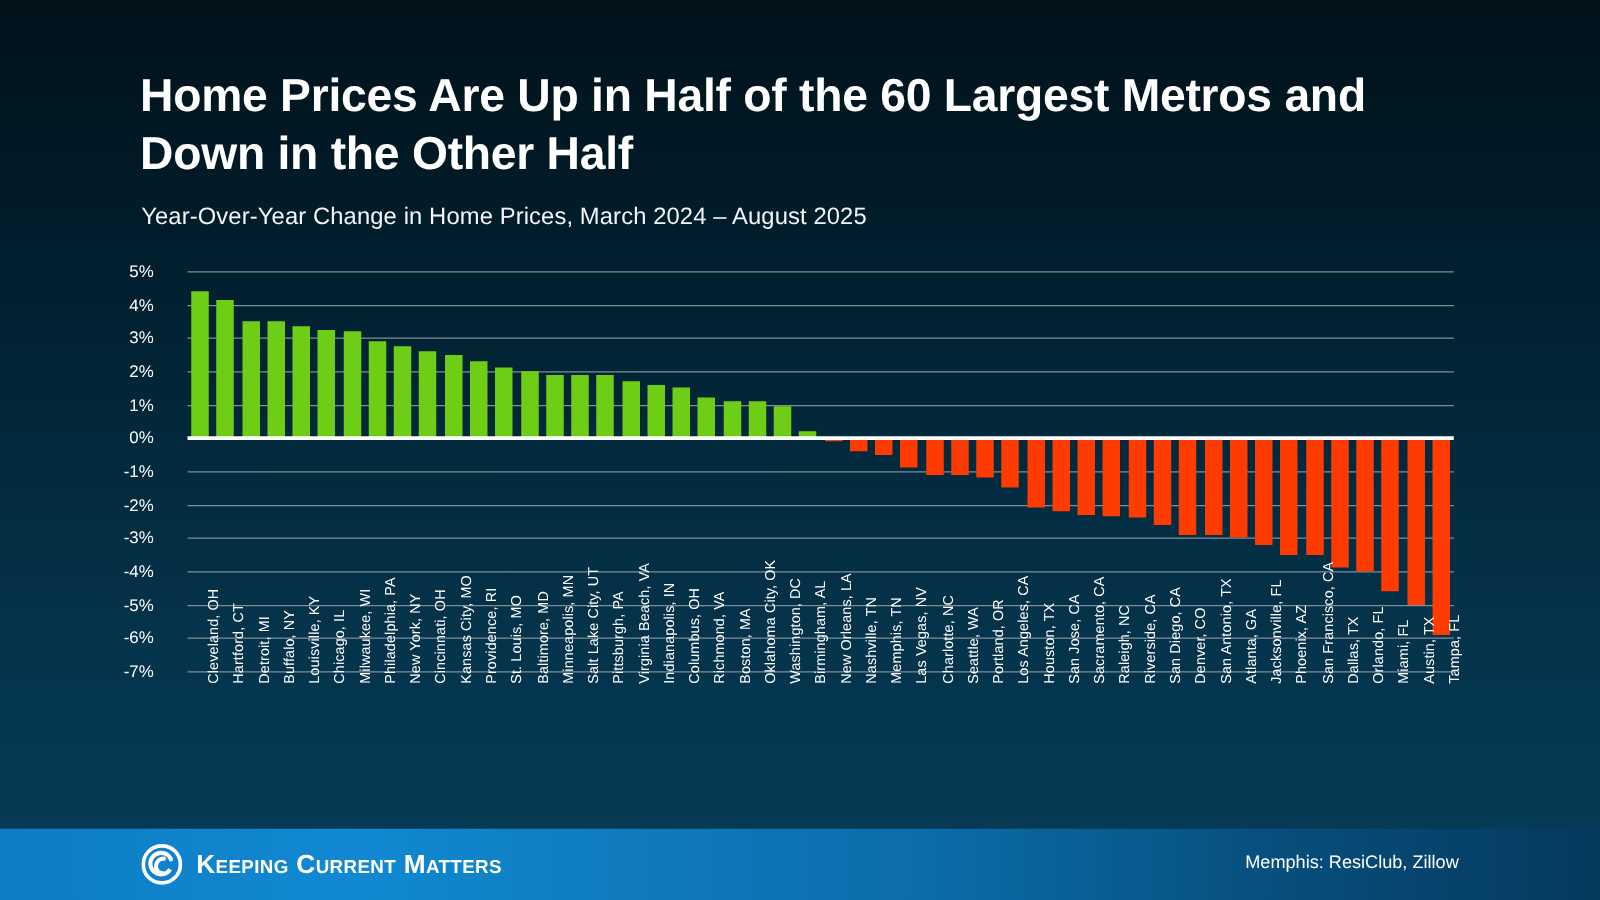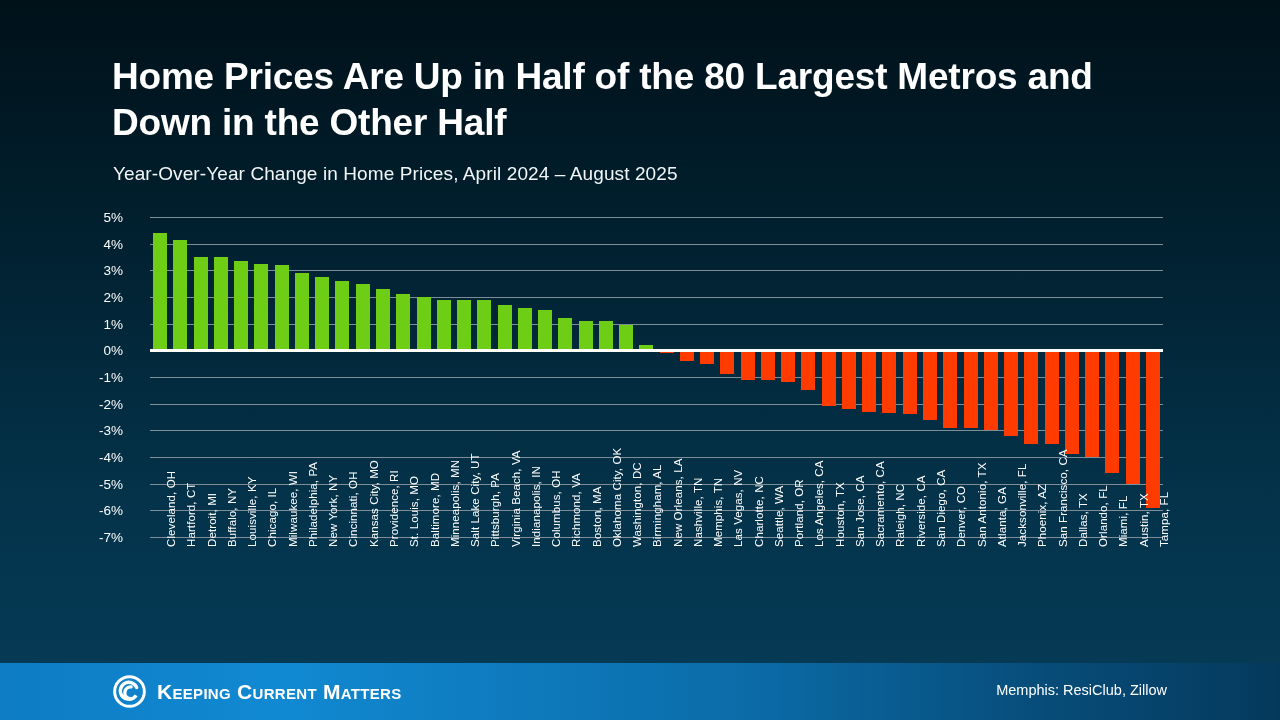--- a/index.html
+++ b/index.html
@@ -136,22 +136,22 @@
     color: #ffffff;
     font-size: 14.5px;
     white-space: nowrap;
   }
 </style>
 </head>
 <body>
 
 <div id="slide">
 
-  <div id="title">Home Prices Are Up in Half of the 80 Largest Metros and Down in the Other Half</div>
-  <div id="subtitle">Year-Over-Year Change in Home Prices, April 2024 – August 2025</div>
+  <div id="title">Home Prices Are Up in Half of the 60 Largest Metros and Down in the Other Half</div>
+  <div id="subtitle">Year-Over-Year Change in Home Prices, March 2024 – August 2025</div>
 
   <div id="chart">
     <div id="plot">
         <div class="gridline" style="top: 0px;"></div>
         <div class="gridline" style="top: 26.6667px;"></div>
         <div class="gridline" style="top: 53.3333px;"></div>
         <div class="gridline" style="top: 80px;"></div>
         <div class="gridline" style="top: 106.667px;"></div>
         <div class="gridline" style="top: 160px;"></div>
         <div class="gridline" style="top: 186.667px;"></div>

